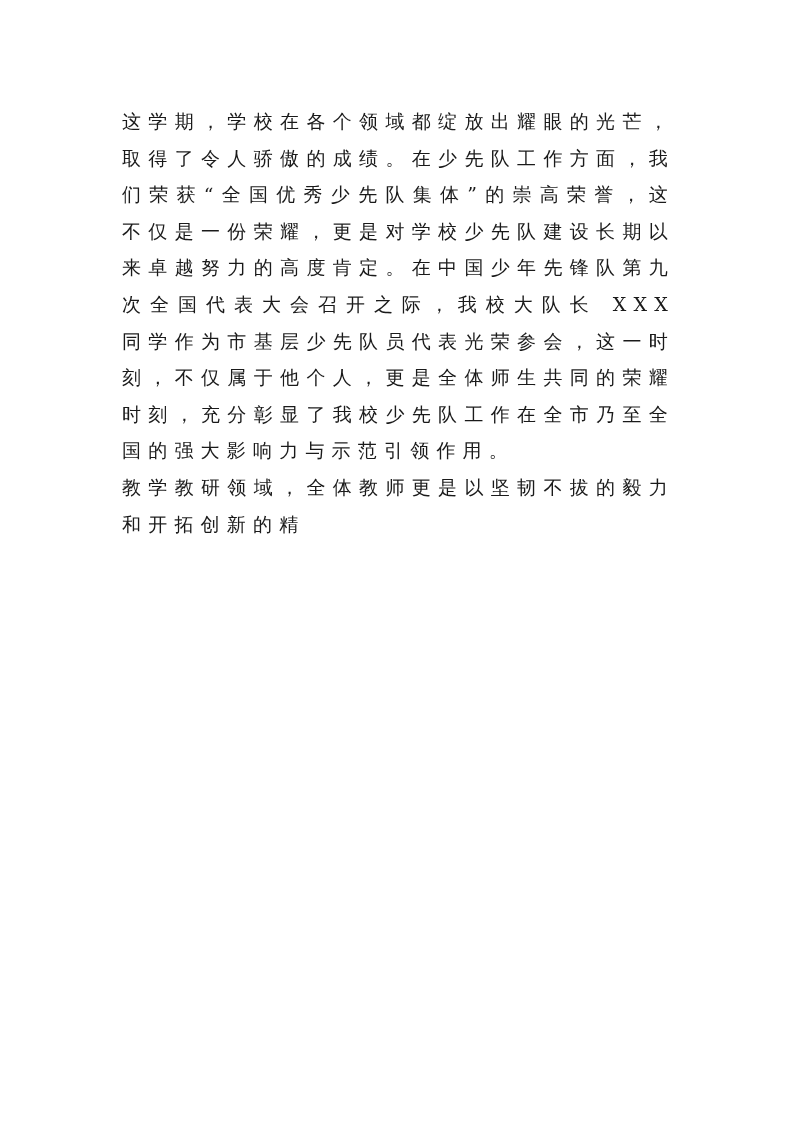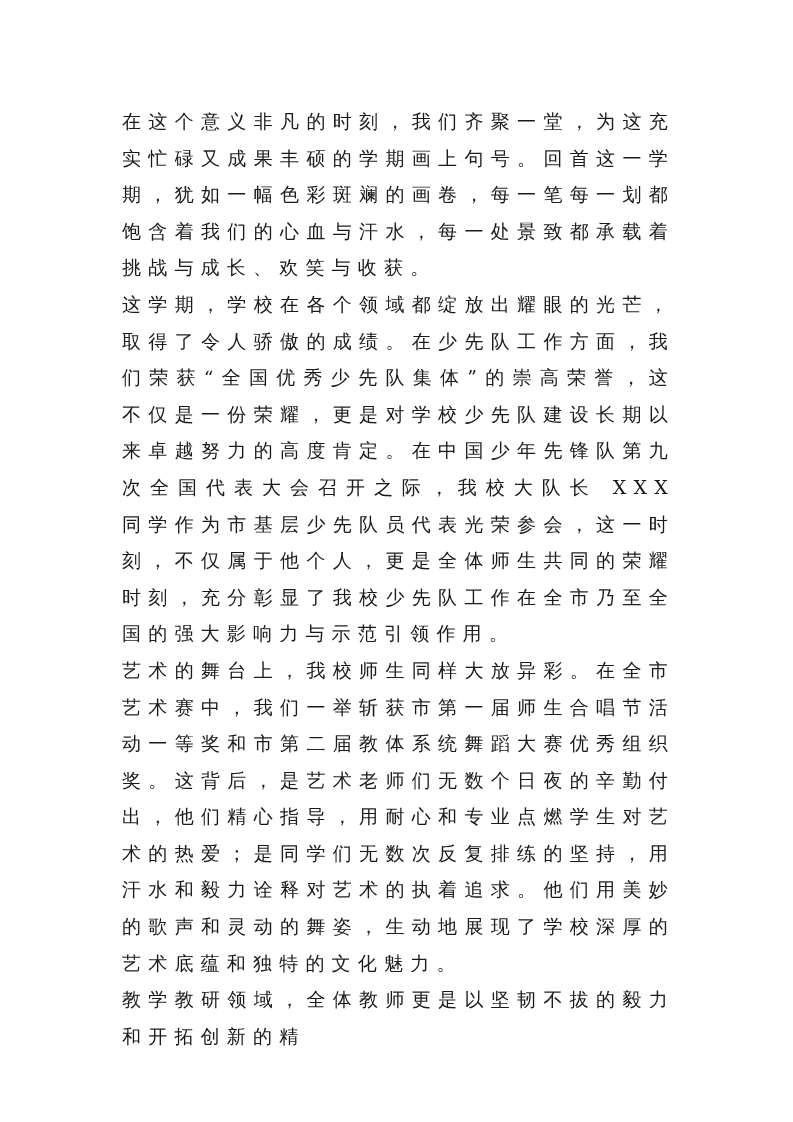--- a/index.html
+++ b/index.html
@@ -29,17 +29,15 @@
       padding: 0;
       text-align: justify;
       text-align-last: left;
       word-break: break-all;
     }
   </style>
 </head>
 <body>
 
 <div class="page">
-  <p class="para">在这个意义非凡的时刻，我们齐聚一堂，为这充实忙碌又成果丰硕的学期画上句号。回首这一学期，犹如一幅色彩斑斓的画卷，每一笔每一划都饱含着我们的心血与汗水，每一处景致都承载着挑战与成长、欢笑与收获。</p>
   <p class="para">这学期，学校在各个领域都绽放出耀眼的光芒，取得了令人骄傲的成绩。在少先队工作方面，我们荣获“全国优秀少先队集体”的崇高荣誉，这不仅是一份荣耀，更是对学校少先队建设长期以来卓越努力的高度肯定。在中国少年先锋队第九次全国代表大会召开之际，我校大队长 XXX 同学作为市基层少先队员代表光荣参会，这一时刻，不仅属于他个人，更是全体师生共同的荣耀时刻，充分彰显了我校少先队工作在全市乃至全国的强大影响力与示范引领作用。</p>
-  <p class="para">艺术的舞台上，我校师生同样大放异彩。在全市艺术赛中，我们一举斩获市第一届师生合唱节活动一等奖和市第二届教体系统舞蹈大赛优秀组织奖。这背后，是艺术老师们无数个日夜的辛勤付出，他们精心指导，用耐心和专业点燃学生对艺术的热爱；是同学们无数次反复排练的坚持，用汗水和毅力诠释对艺术的执着追求。他们用美妙的歌声和灵动的舞姿，生动地展现了学校深厚的艺术底蕴和独特的文化魅力。</p>
   <p class="para">教学教研领域，全体教师更是以坚韧不拔的毅力和开拓创新的精</p>
 </div>
 
 </body></html>

